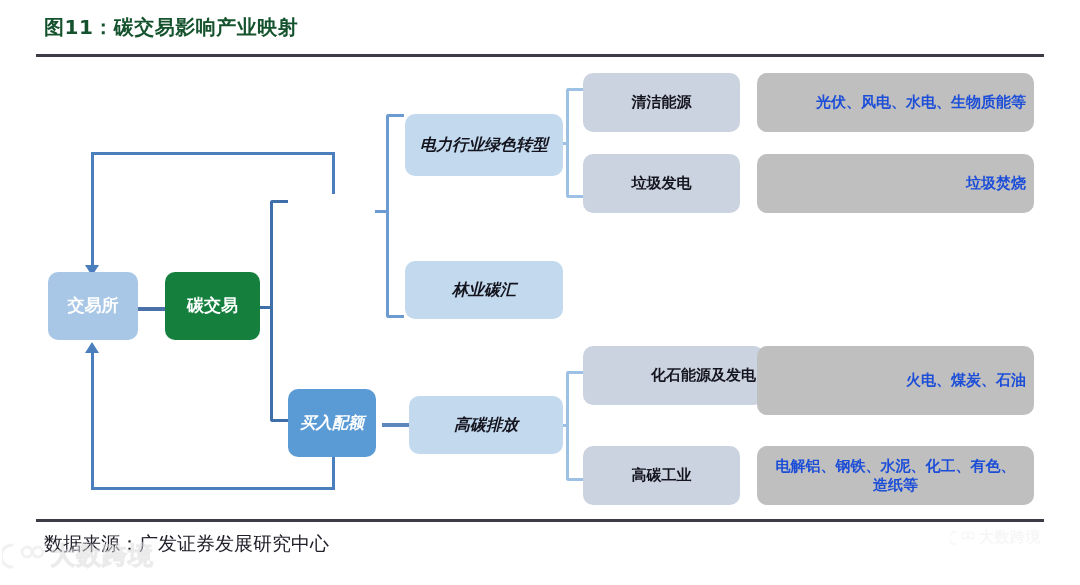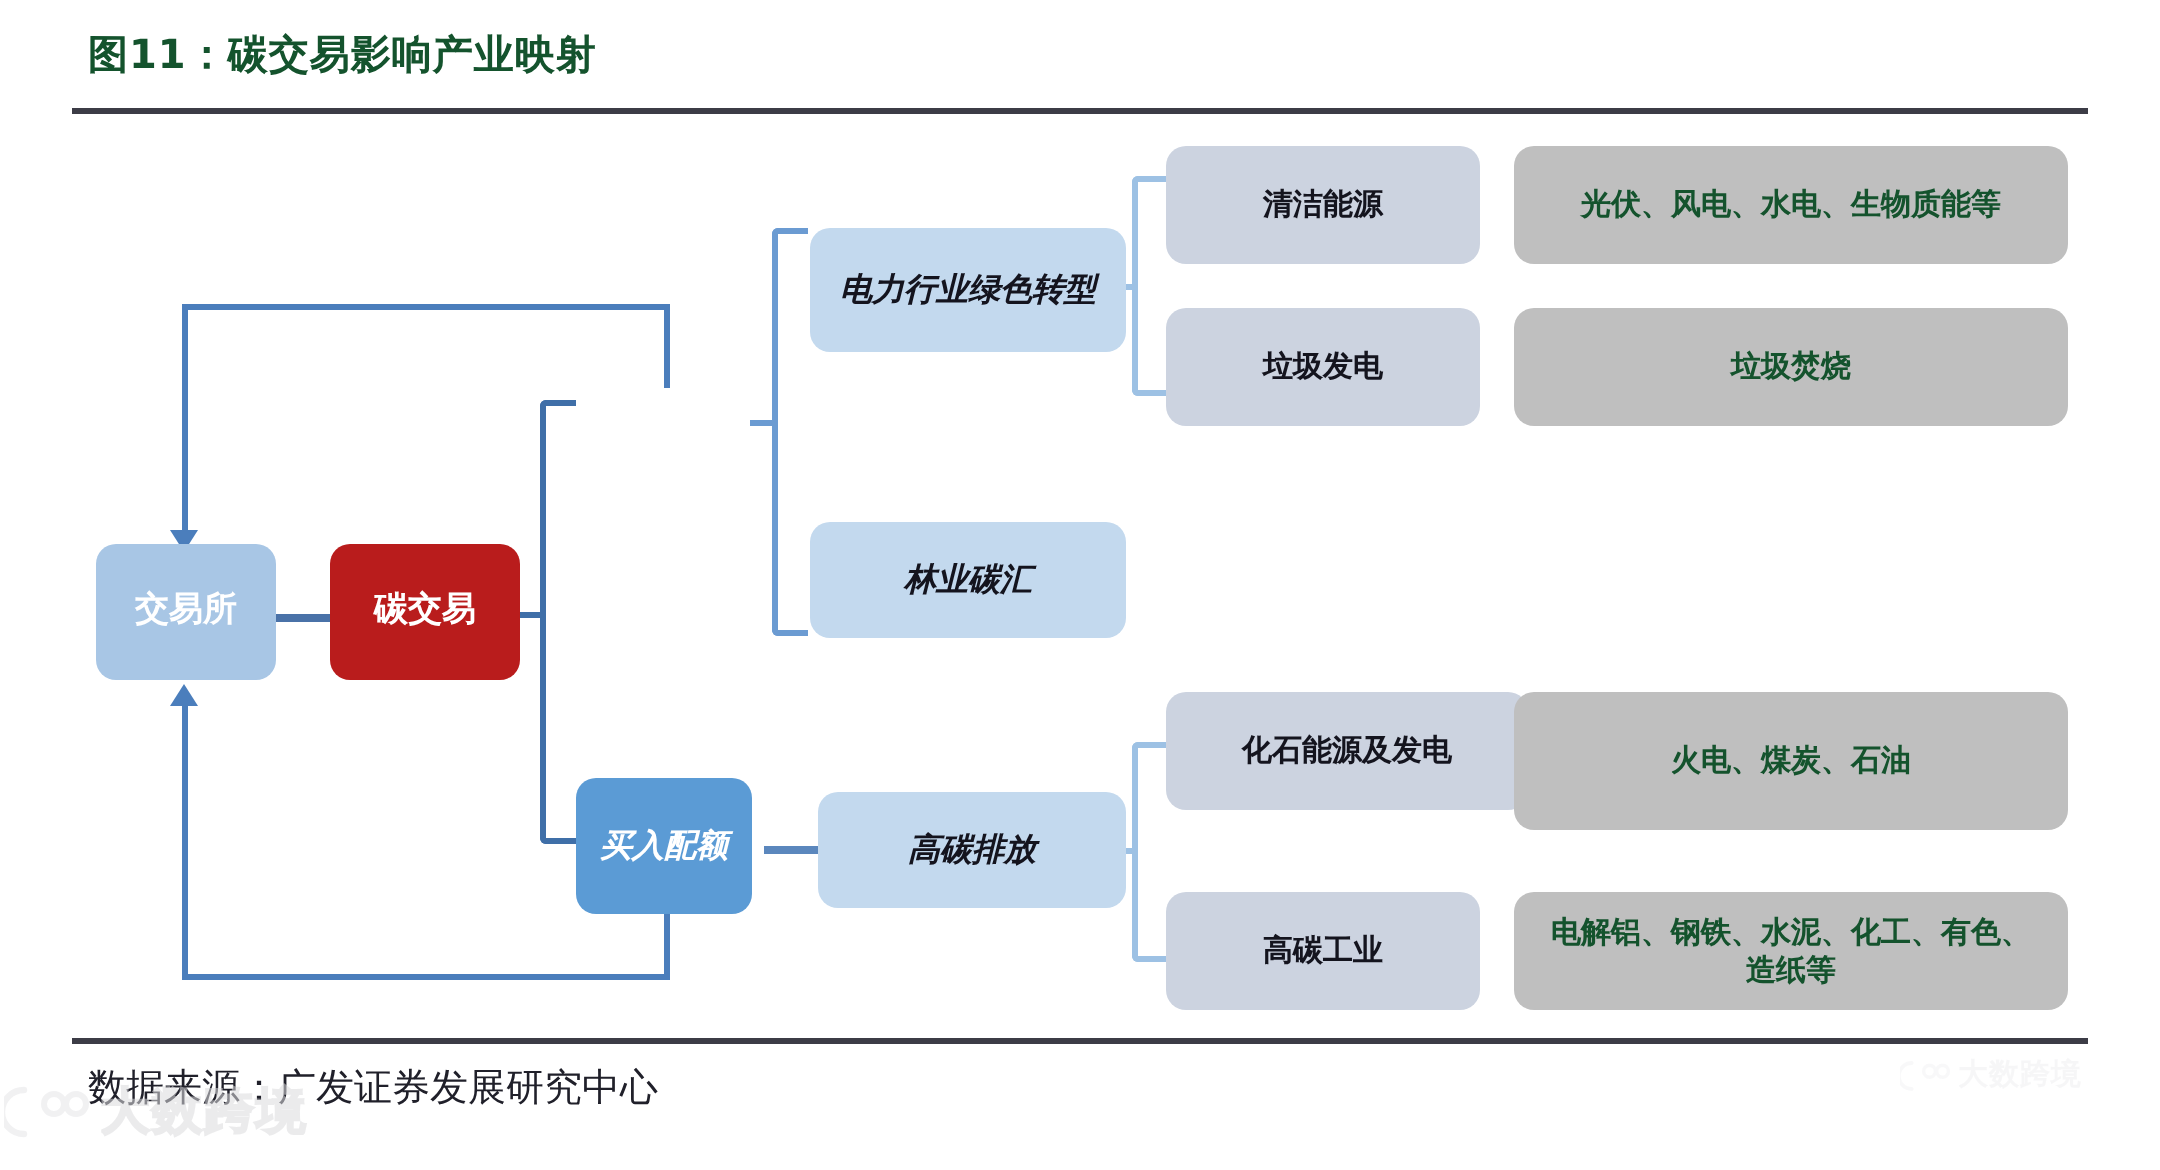--- a/index.html
+++ b/index.html
@@ -105,26 +105,26 @@
     position: absolute;
     box-sizing: border-box;
     display: flex;
     align-items: center;
     justify-content: center;
     text-align: center;
     border-radius: 10px;
     line-height: 1.25;
     padding: 2px 8px;
   }
-  .node.dark-blue  { background: #b91c1c; color: #ffffff; }
+  .node.dark-blue  { background: #15803d; color: #ffffff; }
   .node.mid-blue   { background: #5b9bd5; color: #ffffff; }
   .node.lightblue  { background: #a8c6e5; color: #ffffff; }
   .node.pale-blue  { background: #c3d9ee; color: #14141e; }
   .node.blue-gray  { background: #ccd3e0; color: #14141e; }
-  .node.gray       { background: #bfbfbf; color: #14532d; }
+  .node.gray       { background: #bfbfbf; color: #1d4ed8; justify-content: flex-end; }
 
   .n-lg  { font-size: 17px; font-weight: bold; }
   .n-md  { font-size: 16px; font-weight: bold; font-style: italic; }
   .n-sm  { font-size: 15px; font-weight: bold; }
 
   
   .conn {
     position: absolute;
     background: #4b7ebc;
   }
@@ -219,21 +219,21 @@
   </div>
 
   <div class="node blue-gray n-sm" style="left:583px; top:73px; width:157px; height:59px;">
     <span>清洁能源</span>
   </div>
 
   <div class="node blue-gray n-sm" style="left:583px; top:154px; width:157px; height:59px;">
     <span>垃圾发电</span>
   </div>
 
-  <div class="node blue-gray n-sm" style="left:583px; top:346px; width:181px; height:59px;">
+  <div class="node blue-gray n-sm" style="left:583px; top:346px; width:181px; height:59px;justify-content:flex-end;">
     <span>化石能源及发电</span>
   </div>
 
   <div class="node blue-gray n-sm" style="left:583px; top:446px; width:157px; height:59px;">
     <span>高碳工业</span>
   </div>
 
   <div class="node gray n-sm" style="left:757px; top:73px; width:277px; height:59px;">
     <span>光伏、风电、水电、生物质能等</span>
   </div>

